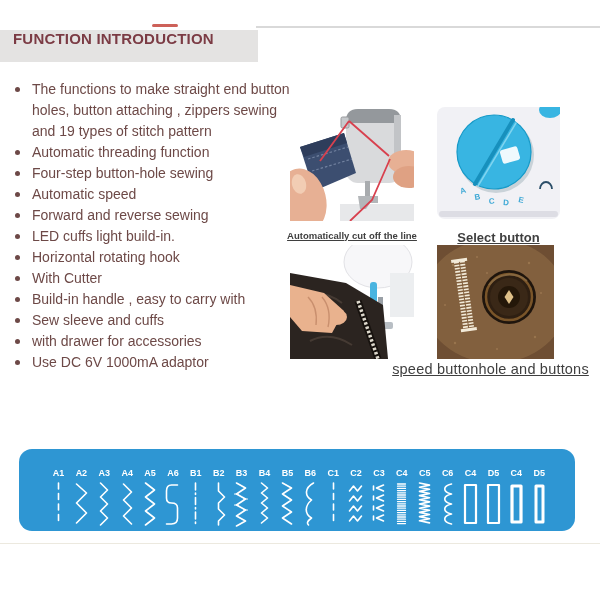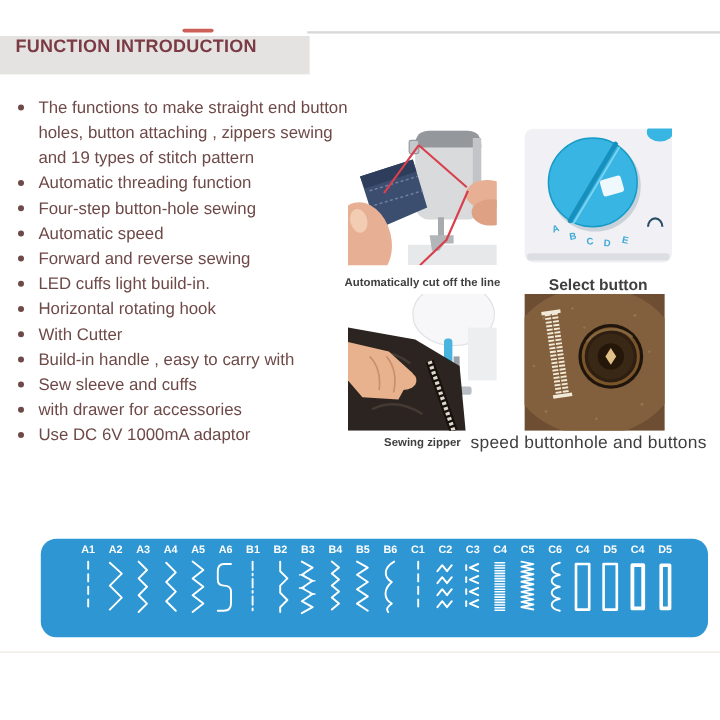--- a/index.html
+++ b/index.html
@@ -17,28 +17,28 @@
   ul.features li{position:relative;padding-left:19px;font-size:14px;line-height:21px;color:var(--list-text,#6d4947);}
   ul.features li::before{content:"";position:absolute;left:2px;top:8px;width:5px;height:5px;border-radius:50%;background:var(--list-text,#6d4947);}
 
   
   .photo{position:absolute;margin:0;padding:0;}
   .photo svg{display:block;}
   .photo1{left:290px;top:107px;}
   .photo2{left:437px;top:107px;}
   .photo3{left:290px;top:245px;}
   .photo4{left:437px;top:245px;}
-  .caption{position:absolute;text-align:center;color:var(--caption-text,#3f3f3f);}
+  .caption{position:absolute;text-align:center;color:var(--caption-text,#3f3f3f);text-decoration:underline;}
   .cap1{left:283px;top:230px;width:138px;font-size:9.5px;font-weight:bold;}
   .cap2{left:437px;top:230px;width:123px;font-size:13px;font-weight:bold;}
   .cap3{left:283px;top:364px;width:138px;font-size:9.5px;font-weight:bold;}
   .cap4{left:388px;top:361px;width:205px;font-size:14.5px;font-weight:normal;letter-spacing:.2px;}
 
   
-  .stitch-panel{position:absolute;left:34px;top:449px;width:556px;height:82px;background:var(--panel-blue,#2e96d3);border-radius:13px;box-sizing:border-box;display:flex;justify-content:space-between;align-items:flex-start;padding:4px 26px 0 30px;}
+  .stitch-panel{position:absolute;left:19px;top:449px;width:556px;height:82px;background:var(--panel-blue,#2e96d3);border-radius:13px;box-sizing:border-box;display:flex;justify-content:space-between;align-items:flex-start;padding:19px 26px 0 30px;}
   .stitch{display:flex;flex-direction:column;align-items:center;}
   .stitch-label{font-size:9px;font-weight:bold;color:var(--stitch-white,#fff);line-height:11px;margin-bottom:2px;}
   .bottom-rule{position:absolute;left:0;top:543px;width:600px;height:1px;background:var(--bottom-rule,#ece9df);}
 </style>
 </head>
 <body>
 
 <div class="page">
 
   <div class="red-dash"></div>
@@ -166,21 +166,20 @@
         <circle cx="72" cy="52" r="27" fill="#1f150d"></circle>
         <circle cx="72" cy="52" r="23" fill="#2e1f12" stroke="#7a5529" stroke-width="2.5"></circle>
         <circle cx="72" cy="52" r="19" fill="#3a2817"></circle>
         <circle cx="72" cy="52" r="11" fill="#241709"></circle>
         <path d="M72 45 l4.5 7 l-4.5 7 l-4.5 -7 z" fill="#dfc088"></path>
         <path d="M52 40 A26 26 0 0 1 90 36" stroke="#8a6b45" stroke-width="2" fill="none" opacity="0.8"></path>
       </g>
     </svg>
   </figure>
 
-  <div class="caption cap3">Sewing zipper</div>
   <div class="caption cap4">speed buttonhole and buttons</div>
 
   <div class="stitch-panel" id="stitchPanel">
       <div class="stitch">
         <span class="stitch-label">A1</span>
         <svg width="19" height="46" viewBox="0 0 18 46" fill="none" stroke="#ffffff" stroke-width="1.6" stroke-linecap="round" stroke-linejoin="round">
           <path d="M9 2 V44" stroke-dasharray="6 4.5"></path>
         </svg>
       </div>
       <div class="stitch">

